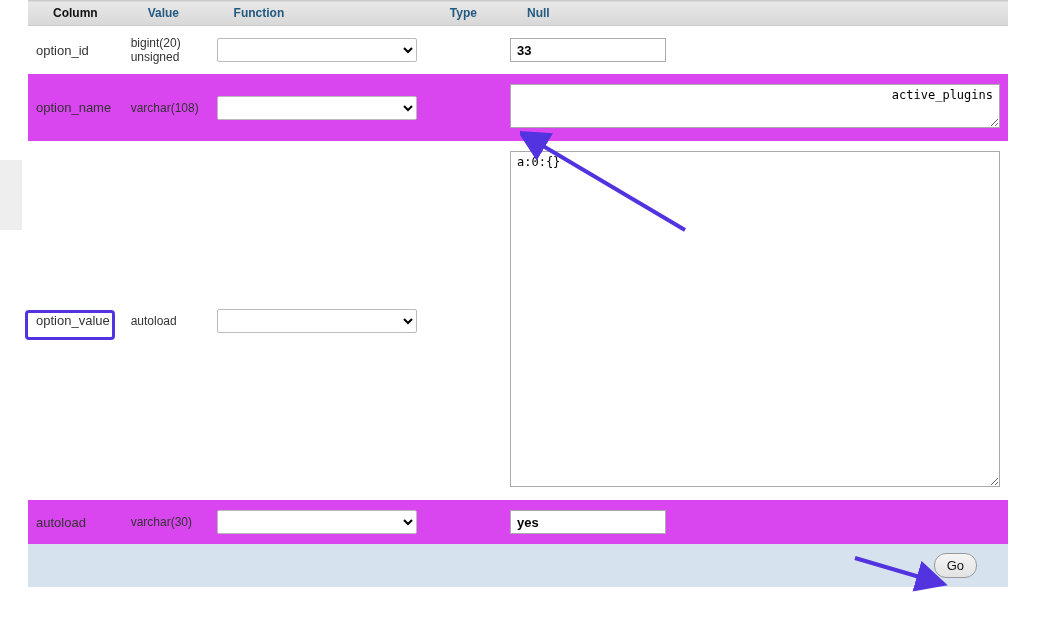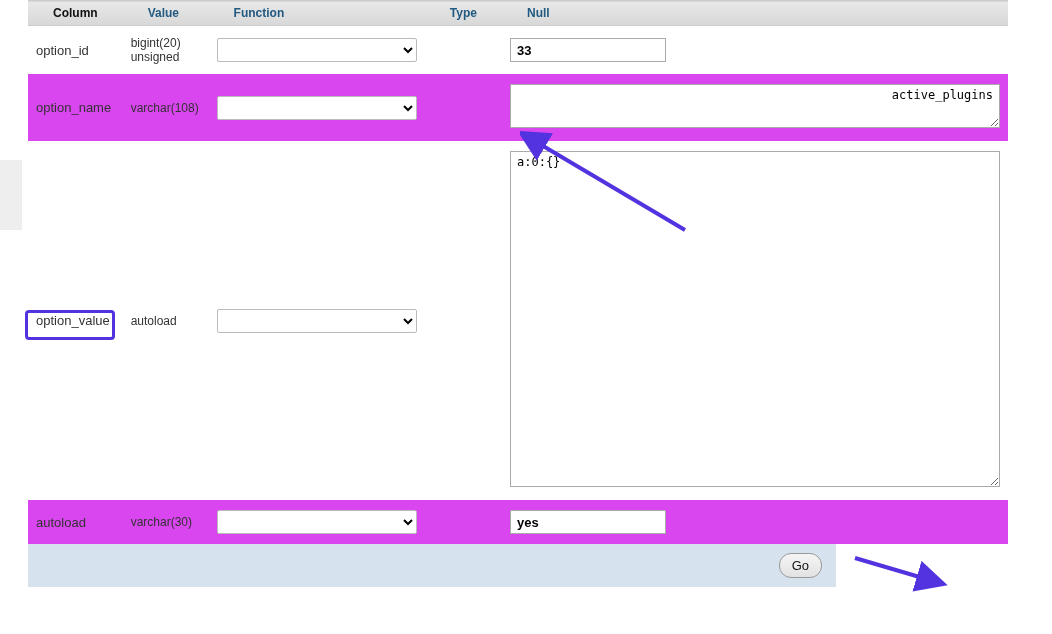--- a/index.html
+++ b/index.html
@@ -67,22 +67,22 @@
       font-size: 12px;
       font-family: monospace;
       background: #fff;
       resize: both;
     }
     textarea.short { height: 44px; text-align: right; }
     textarea.tall { height: 336px; }
     .submit-row {
       margin-top: 0;
       background: #d6e2ee;
-      width: 808px;
-      padding: 9px 14px;
+      width: 980px;
+      padding: 9px 31px;
       text-align: right;
     }
     .go-btn {
       padding: 4px 12px;
       border: 1px solid #999;
       border-radius: 12px;
       background: linear-gradient(#f5f5f5, #e2e2e2);
       font-size: 13px;
       color: #111;
       cursor: pointer;

